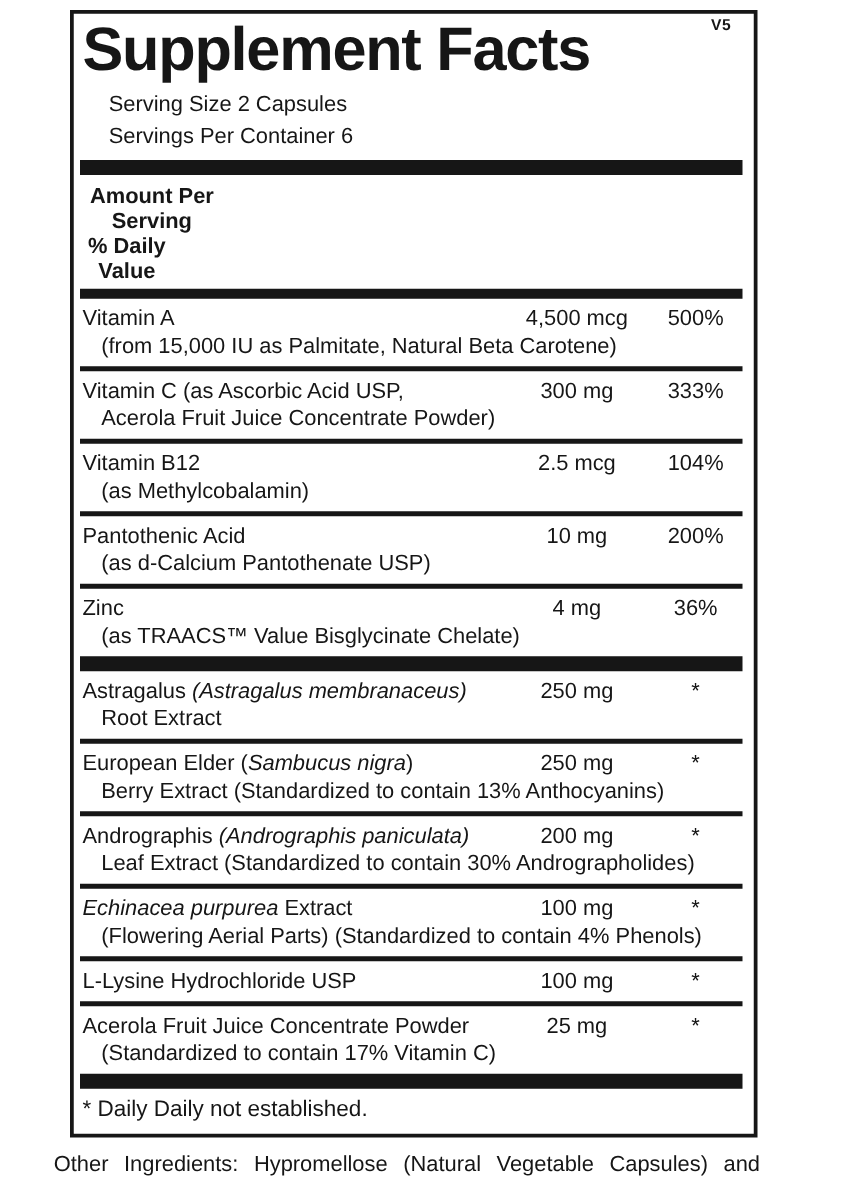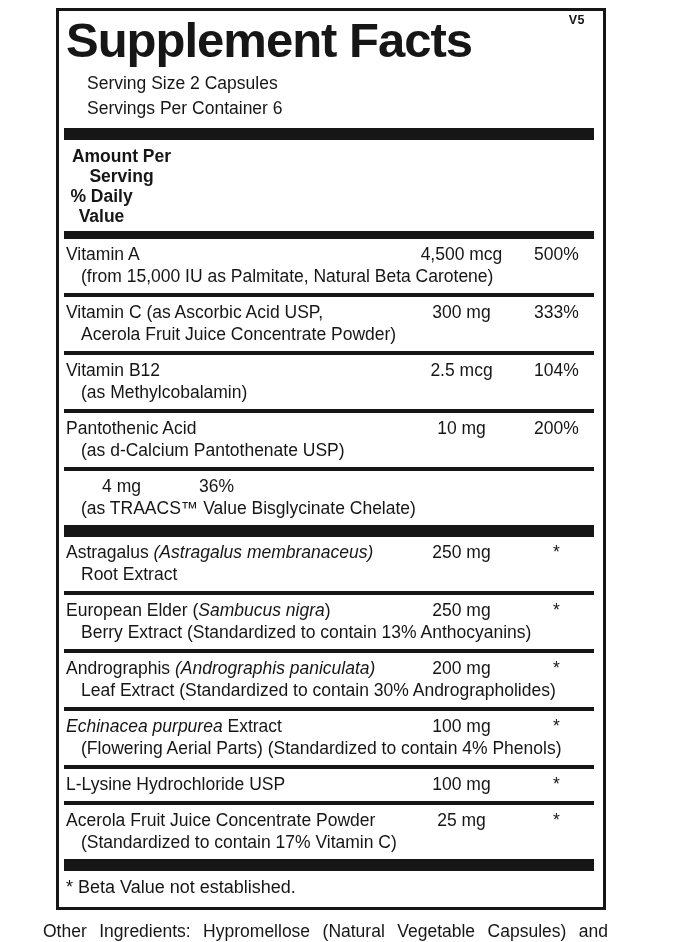--- a/index.html
+++ b/index.html
@@ -108,20 +108,21 @@
         <div class="row">
           <div class="line1">
             <span class="name"><span>Pantothenic Acid</span></span>
             <span class="amt">10 mg</span>
             <span class="dv">200%</span>
           </div>
           <div class="sub"><span>(as d-Calcium Pantothenate USP)</span></div>
         </div>
         <div class="row">
           <div class="line1">
+            <span class="name"><span>Zinc</span></span>
             <span class="amt">4 mg</span>
             <span class="dv">36%</span>
           </div>
           <div class="sub"><span>(as TRAACS™ Value Bisglycinate Chelate)</span></div>
         </div>
         <div class="bar bar-mid"></div>
         <div class="row no-top">
           <div class="line1">
             <span class="name"><span>Astragalus </span><span class="it">(Astragalus membranaceus)</span></span>
             <span class="amt">250 mg</span>
@@ -164,20 +165,20 @@
           <div class="line1">
             <span class="name"><span>Acerola Fruit Juice Concentrate Powder</span></span>
             <span class="amt">25 mg</span>
             <span class="dv">*</span>
           </div>
           <div class="sub"><span>(Standardized to contain 17% Vitamin C)</span></div>
         </div>
         <div class="bar bar-mid"></div>
       </div>
 
-    <div class="footnote">* Beta Value not established.</div>
+    <div class="footnote">* Daily Daily not established.</div>
   </div>
 
   <div class="other">
     <div class="justify-line">Other Ingredients: Hypromellose (Natural Vegetable Capsules) and</div>
     <div>Magnesium Stearate.</div>
   </div>
 </div>
 
 </body></html>

